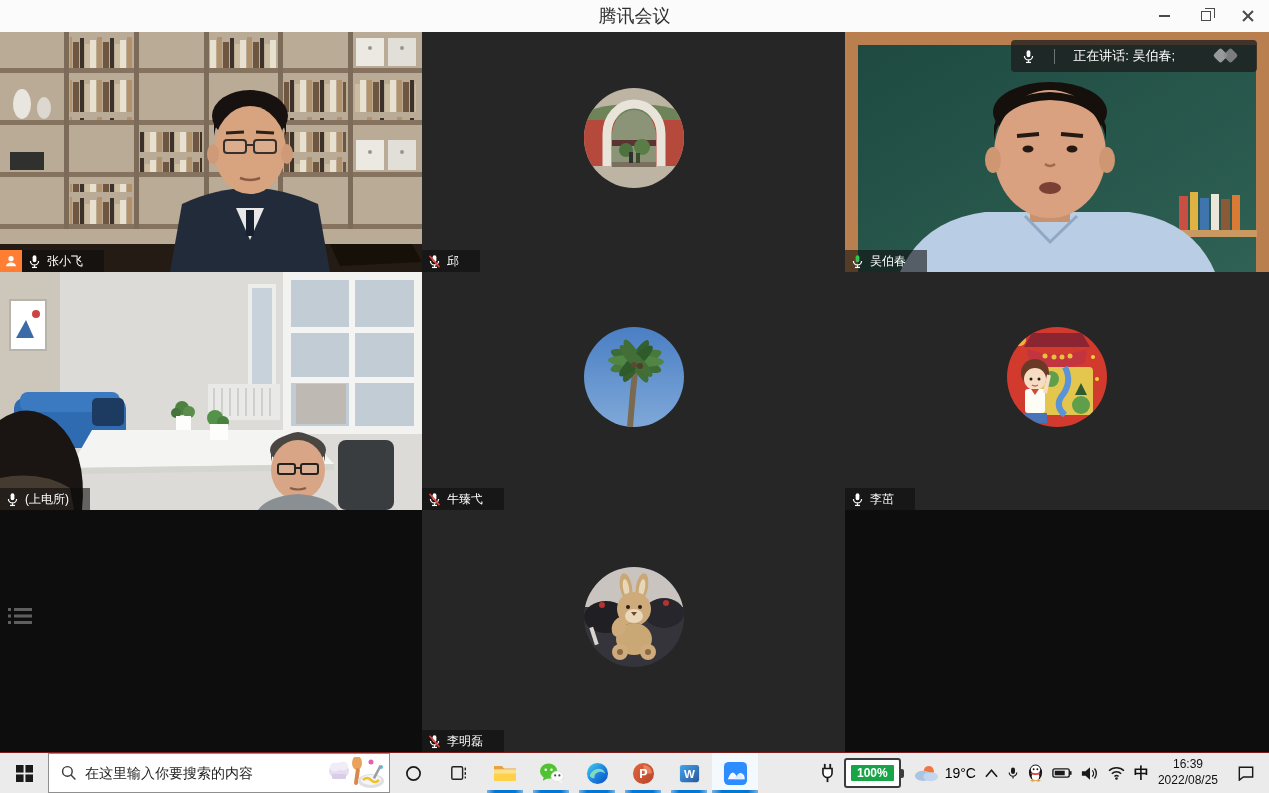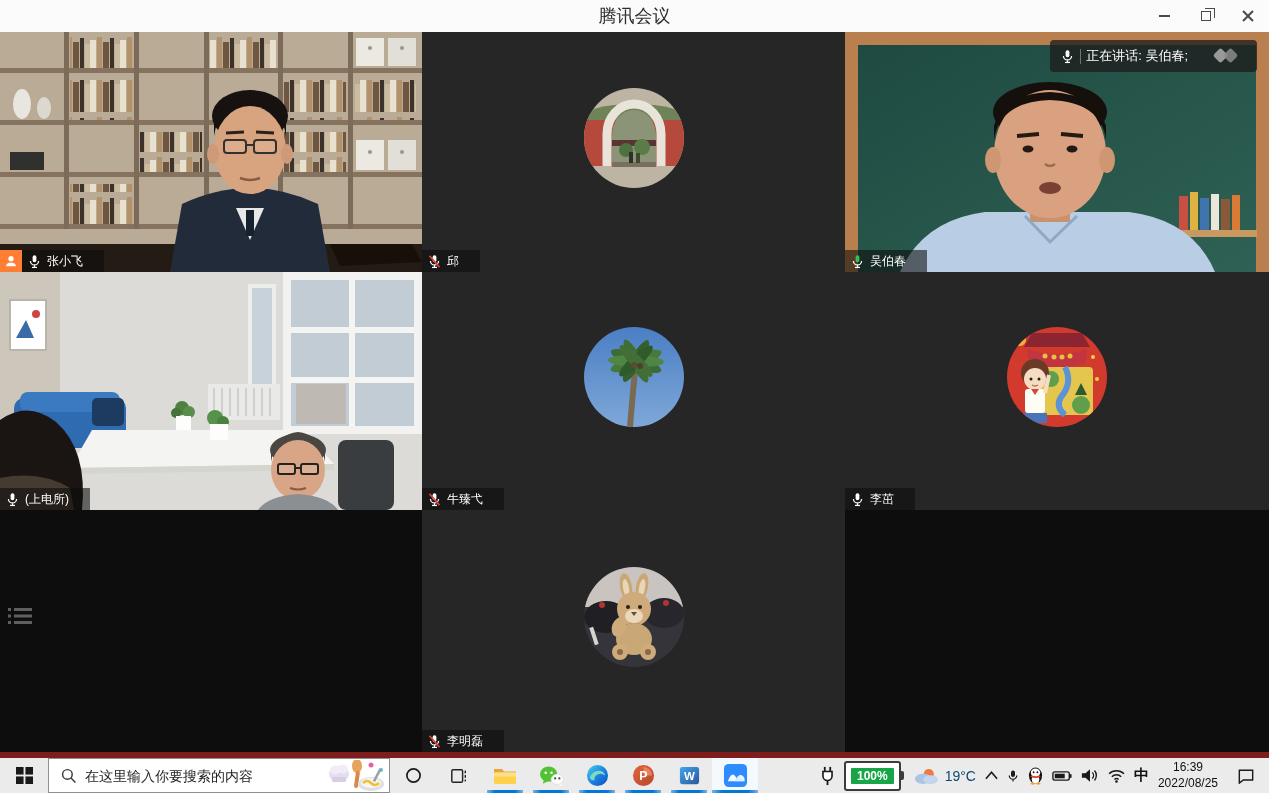--- a/index.html
+++ b/index.html
@@ -28,44 +28,44 @@
   .cell video-fill, .scene { position:absolute; inset:0; width:100%; height:100%; }
   .cell.speaking { box-shadow:inset 0 0 0 2px #35b24b; z-index:2; }
 
   .avatar-wrap { width:100px; height:100px; border-radius:50%; overflow:hidden; transform:translateY(-14px); flex:0 0 auto; }
   .avatar-wrap svg { display:block; width:100%; height:100%; }
 
   .tag { position:absolute; left:0; bottom:0; height:22px; background:rgba(12,12,12,.58); display:flex; align-items:center; gap:5px; padding:0 21px 0 5px; color:#fff; font-size:12px; z-index:3; white-space:nowrap; }
   .tag.with-badge { left:22px; }
   .host-badge { position:absolute; left:0; bottom:0; width:22px; height:22px; display:flex; align-items:center; justify-content:center; z-index:4; }
 
-  .toast { position:absolute; top:8px; right:12px; height:32px; background:rgba(30,30,30,.78); border-radius:4px; display:flex; align-items:center; gap:5px; padding:0 10px; color:#fff; font-size:13px; z-index:5; }
+  .toast { position:absolute; top:8px; right:12px; height:32px; background:rgba(30,30,30,.78); border-radius:4px; display:flex; align-items:center; gap:18px; padding:0 10px; color:#fff; font-size:13px; z-index:5; }
   .toast-divider { width:1px; height:15px; background:rgba(255,255,255,.35); }
 
   .memberlist-btn { position:absolute; left:8px; top:96px; width:24px; height:20px; z-index:3; cursor:pointer; }
 
   
-  .taskbar { height:41px; background:#ebebeb; border-top:6px solid #7f1d1d; display:flex; align-items:stretch; }
+  .taskbar { height:41px; background:#ebebeb; border-top:1px solid #7f1d1d; display:flex; align-items:stretch; }
   .tb-btn { width:46px; display:flex; align-items:center; justify-content:center; position:relative; cursor:pointer; }
   .tb-btn.start { width:48px; }
   .search-box { width:342px; background:#fff; border:1px solid #8f8f8f; display:flex; align-items:center; padding-left:12px; gap:8px; }
   .search-box input { border:none; outline:none; flex:1; font-size:14px; color:#1f1f1f; background:transparent; font-family:inherit; min-width:0; }
   .search-box input::placeholder { color:#1f1f1f; }
   .doodle { width:66px; height:100%; display:flex; align-items:center; justify-content:center; cursor:pointer; }
   .app-slot { width:46px; position:relative; display:flex; align-items:center; justify-content:center; cursor:pointer; }
   .app-slot .underline { position:absolute; bottom:0; left:5px; right:5px; height:3px; background:linear-gradient(90deg,#7ab1e2,#0078d7 22%,#0078d7 78%,#7ab1e2); }
   .app-slot.active { background:#f4f9fd; }
   .app-slot.active .underline { left:0; right:0; }
   .tray { margin-left:auto; display:flex; align-items:center; gap:9px; padding:0 8px 0 4px; }
   .tray-item { display:flex; align-items:center; justify-content:center; cursor:pointer; }
   .battery-pill { display:flex; align-items:center; }
   .battery-pill .shell { border:2px solid #3c3c3c; background:#fff; border-radius:3px; padding:5px; display:flex; }
   .battery-pill .fill { background:#18a548; color:#fff; font-size:12px; font-weight:bold; padding:1px 6px; border-radius:1px; }
   .battery-pill .nub { width:3px; height:9px; background:#3c3c3c; border-radius:0 2px 2px 0; }
-  .temp { font-size:14px; color:#0c4a6e; }
+  .temp { font-size:14px; color:#000000; }
   .ime { font-size:15px; color:#111; font-weight:bold; }
   .clock { text-align:center; font-size:12px; line-height:1.3; color:#111; }
 </style>
 </head>
 <body>
 
 <div class="page">
 
   <div class="titlebar">
     <div class="titlebar-title">腾讯会议</div>

